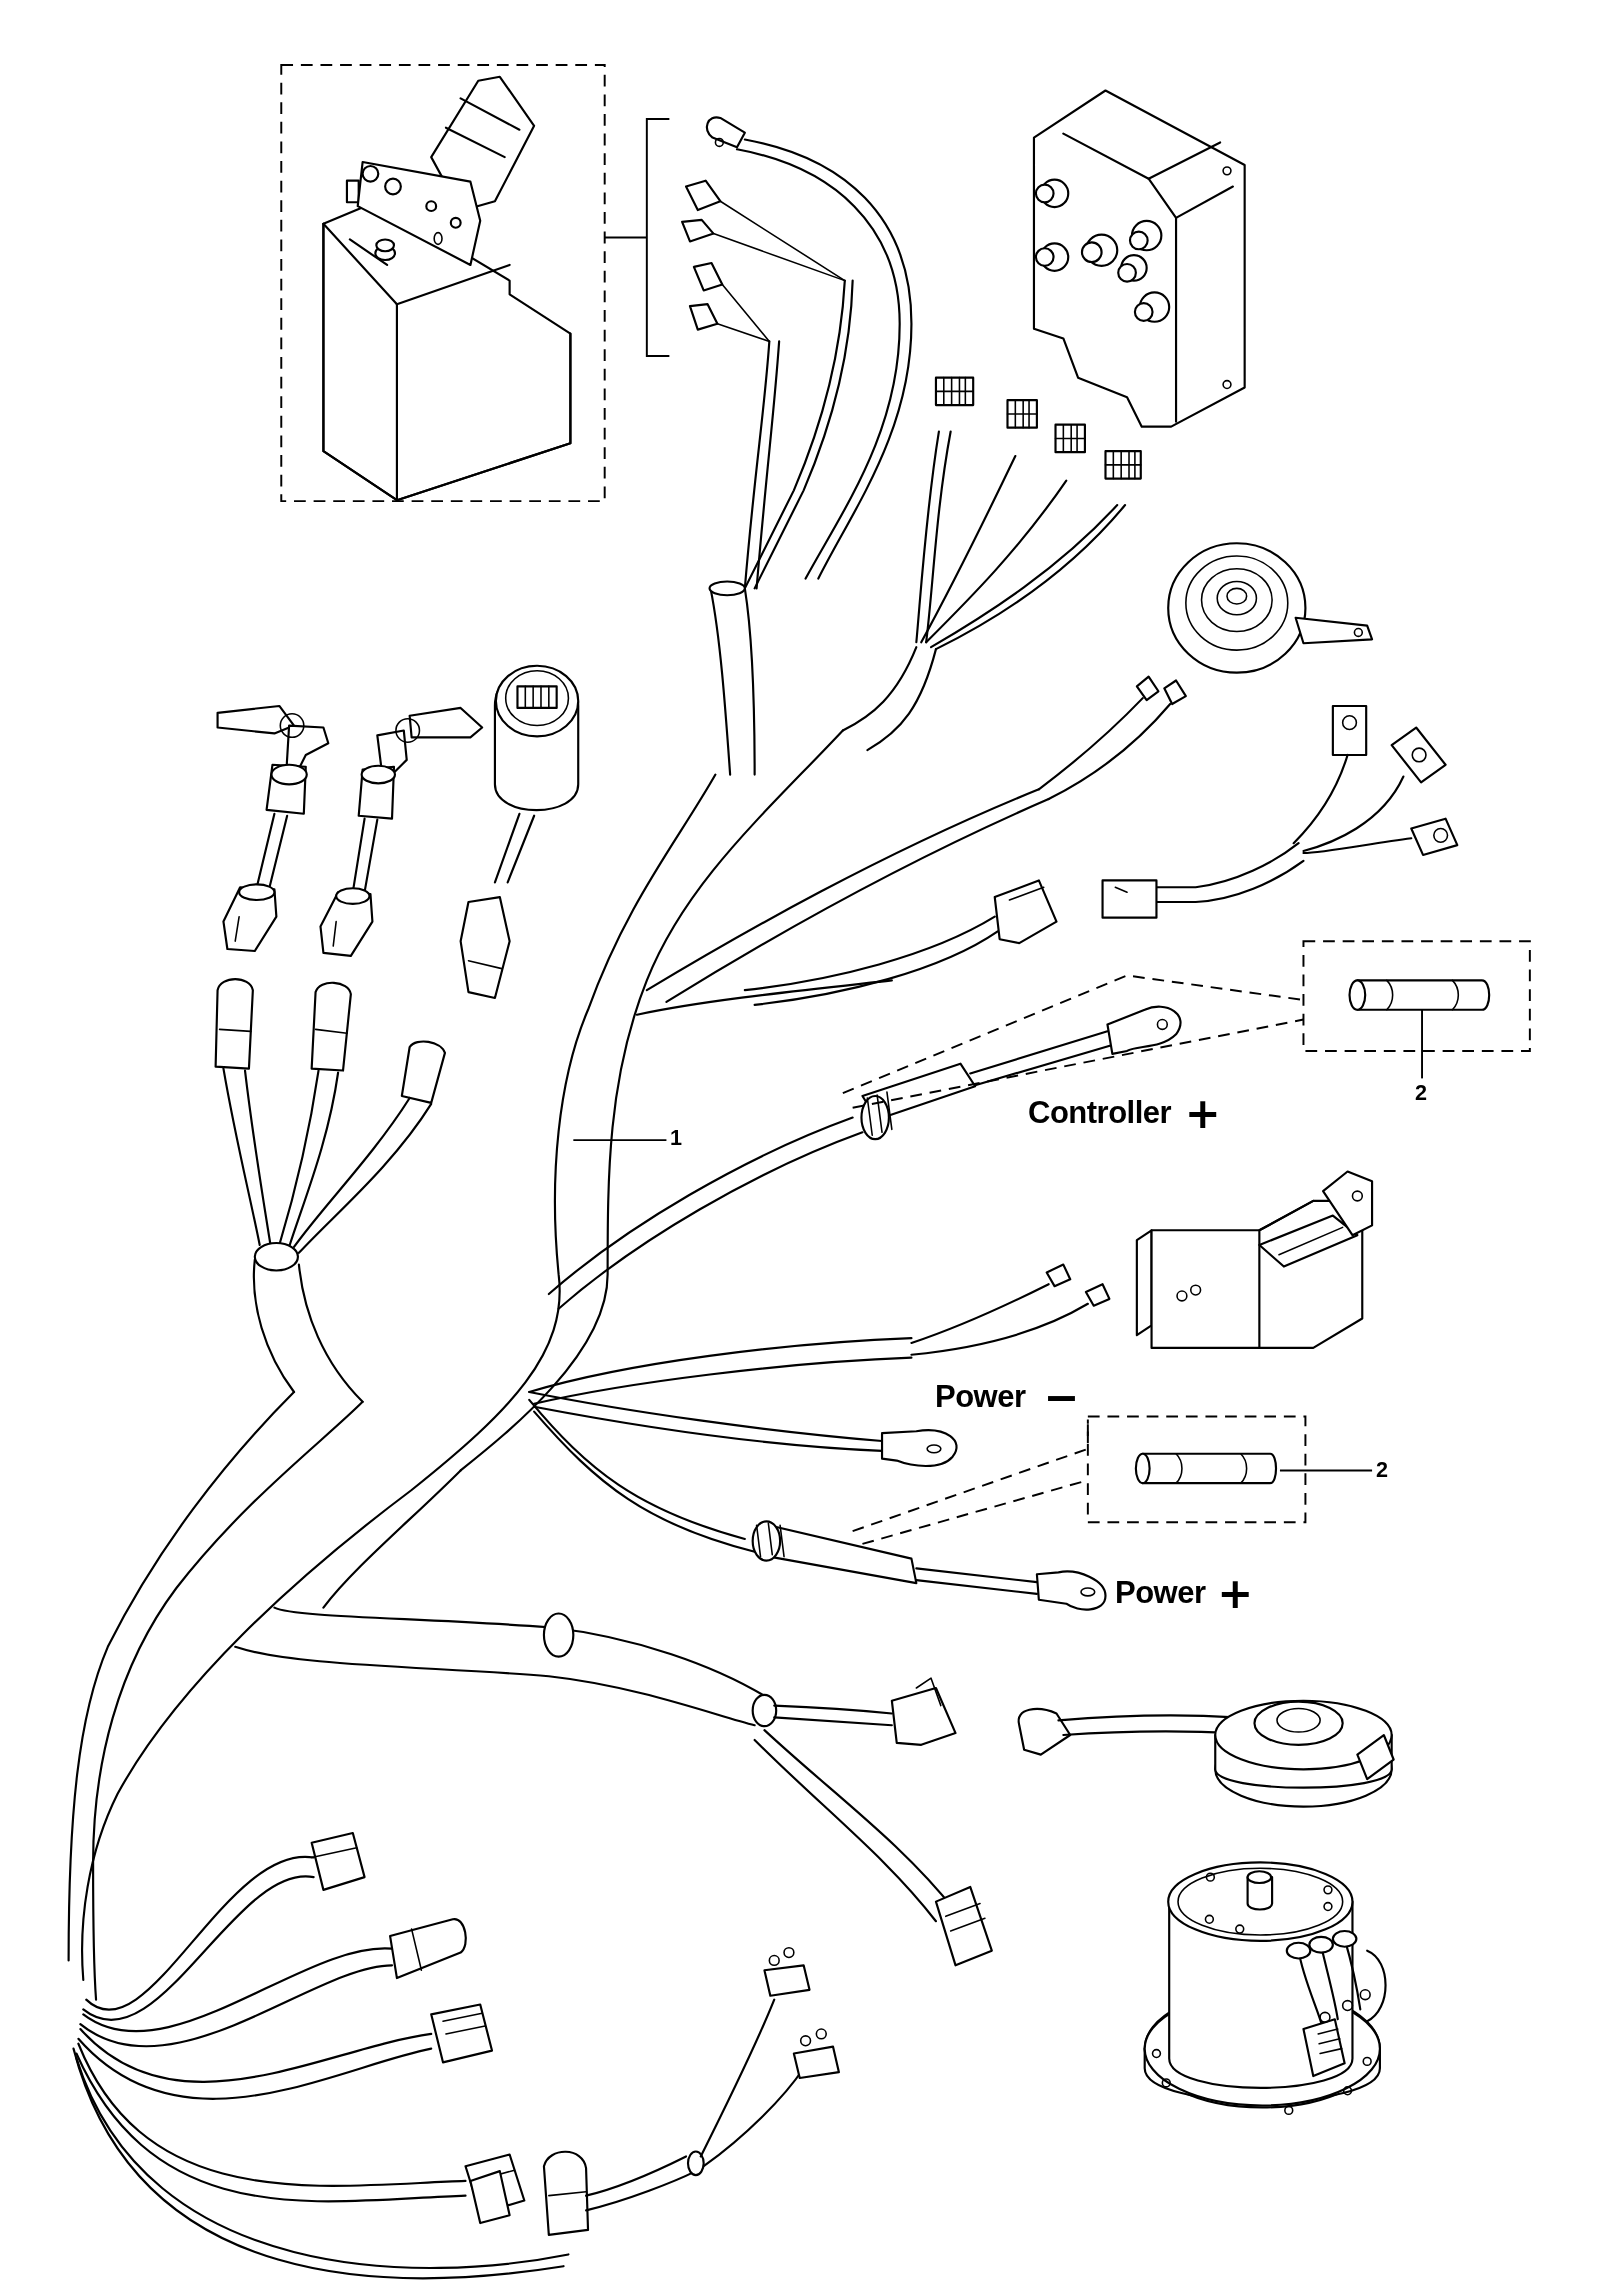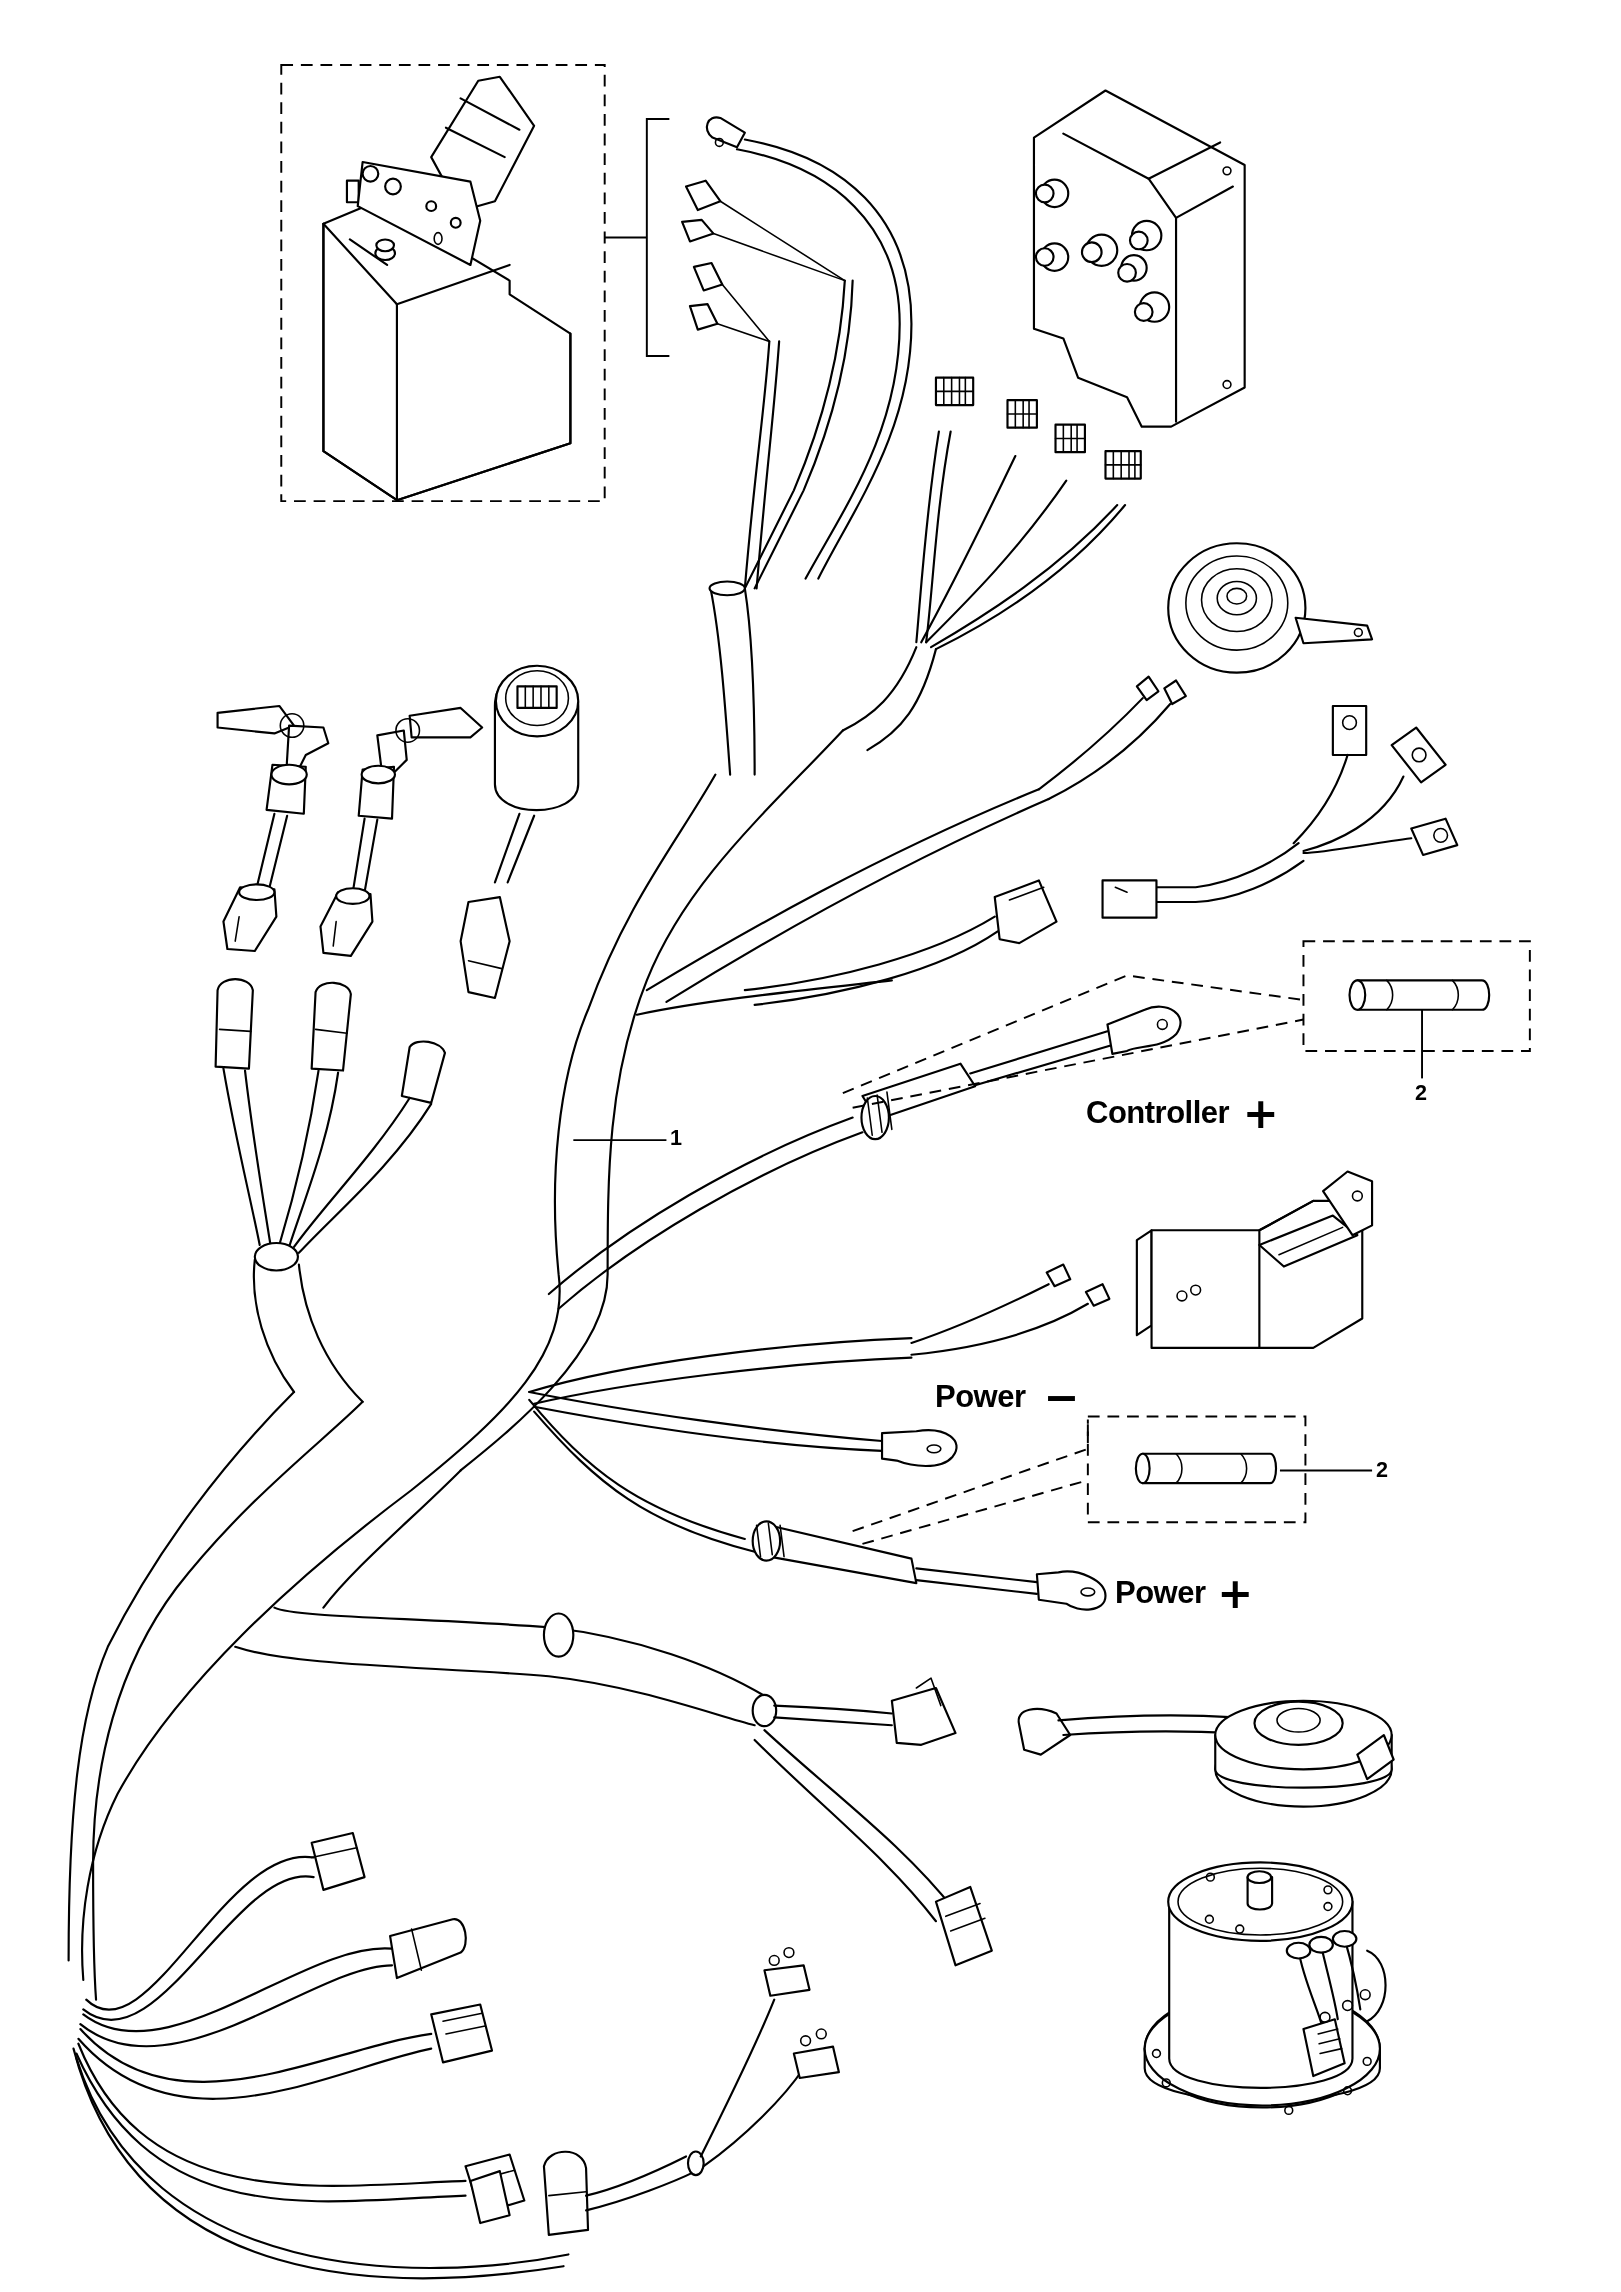--- a/index.html
+++ b/index.html
@@ -406,21 +406,21 @@
     <circle class="thin" cx="790" cy="2000" r="5"></circle>
       <circle class="thin" cx="805" cy="1992" r="5"></circle>
     <path class="fillw" d="M810 2095 L850 2088 L856 2114 L816 2120 Z"></path>
     <circle class="thin" cx="822" cy="2082" r="5"></circle>
       <circle class="thin" cx="838" cy="2075" r="5"></circle>
     <path class="fillw" d="M480 2225 L510 2215 L520 2260 L490 2268 Z"></path>
   </g>
 
 </svg>
 
-<div style="position:absolute; left:1086px; top:1088px; display:flex; align-items:center; gap:13.7px;">
+<div style="position:absolute; left:1028px; top:1088px; display:flex; align-items:center; gap:13.7px;">
   <span class="lbl lbl-big" style="font-size:31px;">Controller</span>
   <span class="lbl sym">+</span>
 </div>
 
 <div style="position:absolute; left:935px; top:1372px; display:flex; align-items:center; gap:17.6px;">
   <span class="lbl lbl-big" style="font-size:31px;">Power</span>
   <span class="lbl sym">−</span>
 </div>
 
 <div style="position:absolute; left:1115px; top:1568px; display:flex; align-items:center; gap:11.8px;">

